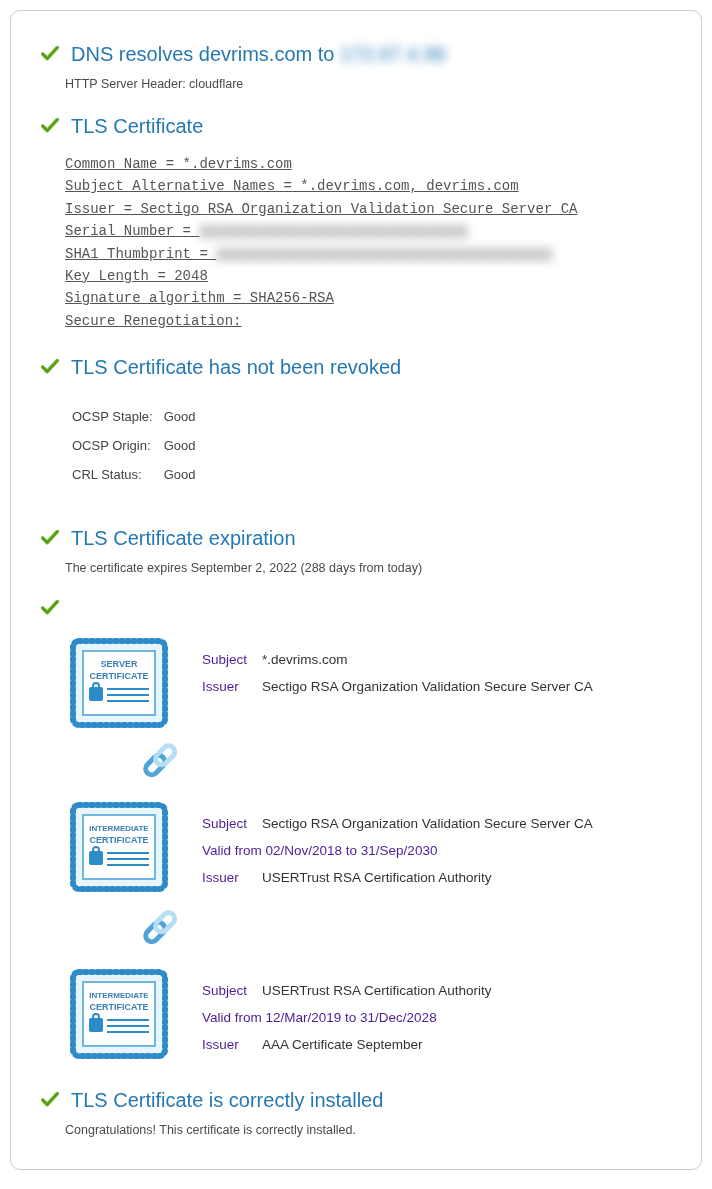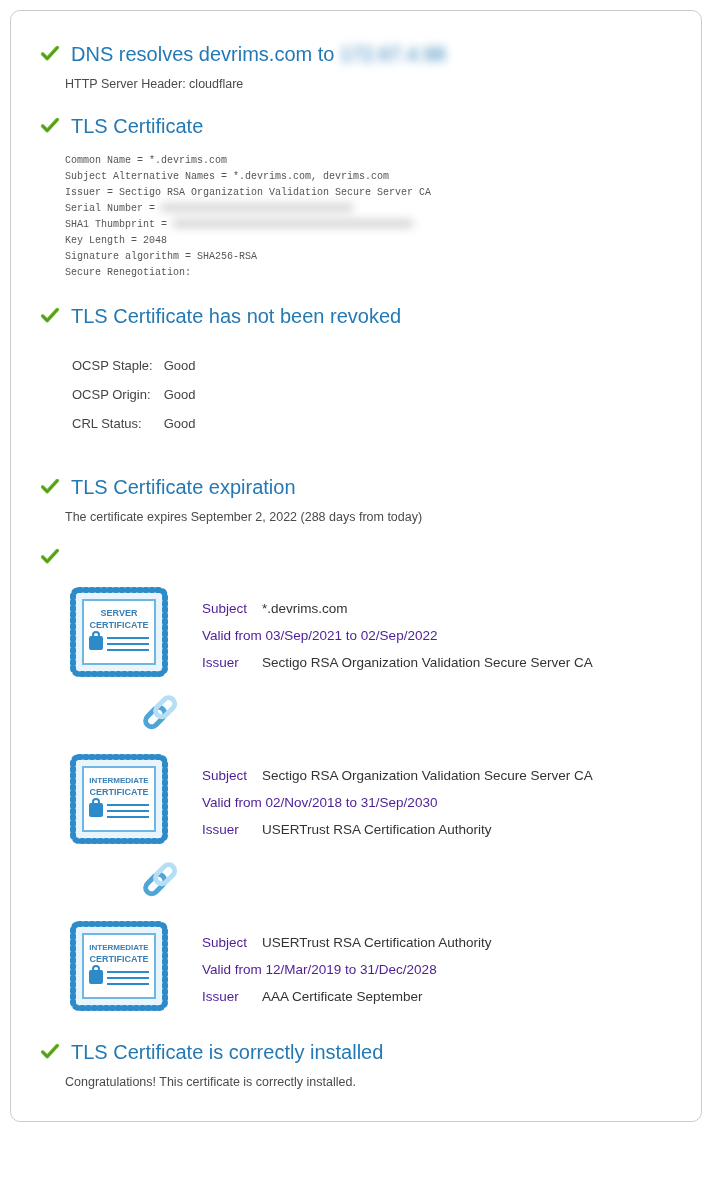--- a/index.html
+++ b/index.html
@@ -31,25 +31,26 @@
     line-height: 1.3;
   }
   .check-icon { flex-shrink: 0; }
   .muted {
     font-size: 12.5px;
     color: #4a4a4a;
     margin: 0 0 22px 26px;
   }
   .mono-block {
     font-family: "Consolas", "Courier New", monospace;
-    font-size: 10px;
+    font-size: 14px;
     color: #555;
     margin: 14px 0 22px 26px;
     line-height: 1.6;
     white-space: pre;
+    text-decoration: underline;
   }
   .blur {
     filter: blur(5px);
     user-select: none;
   }
   .status-table {
     margin: 16px 0 30px 28px;
     font-size: 13px;
     color: #444;
     border-collapse: separate;
@@ -170,23 +171,20 @@
         </svg>
       </div>
       <div class="cert-info">
         <table>
           <tbody>
               <tr>
                 <td>Subject</td>
                 <td>*.devrims.com</td>
               </tr>
           <tr>
-                <td colspan="2">Valid from 03/Sep/2021 to 02/Sep/2022</td>
-              </tr>
-          <tr>
                 <td>Issuer</td>
                 <td>Sectigo RSA Organization Validation Secure Server CA</td>
               </tr>
         </tbody>
           </table>
       </div>
     </div>
     <svg class="link-icon" width="52" height="56" viewBox="0 0 52 56">
       <g transform="rotate(-45 26 28)">
         <rect x="8" y="18" width="22" height="12" rx="6" fill="none" stroke="#4fa4d8" stroke-width="5"></rect>

